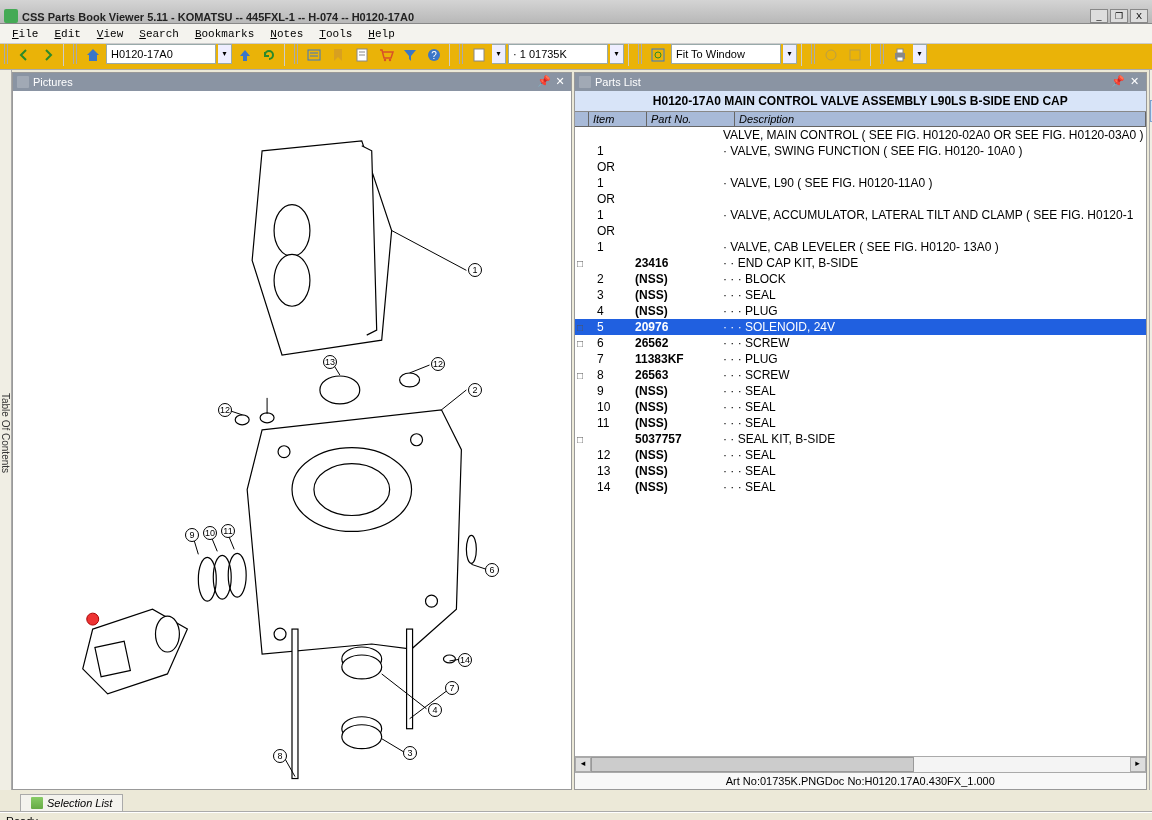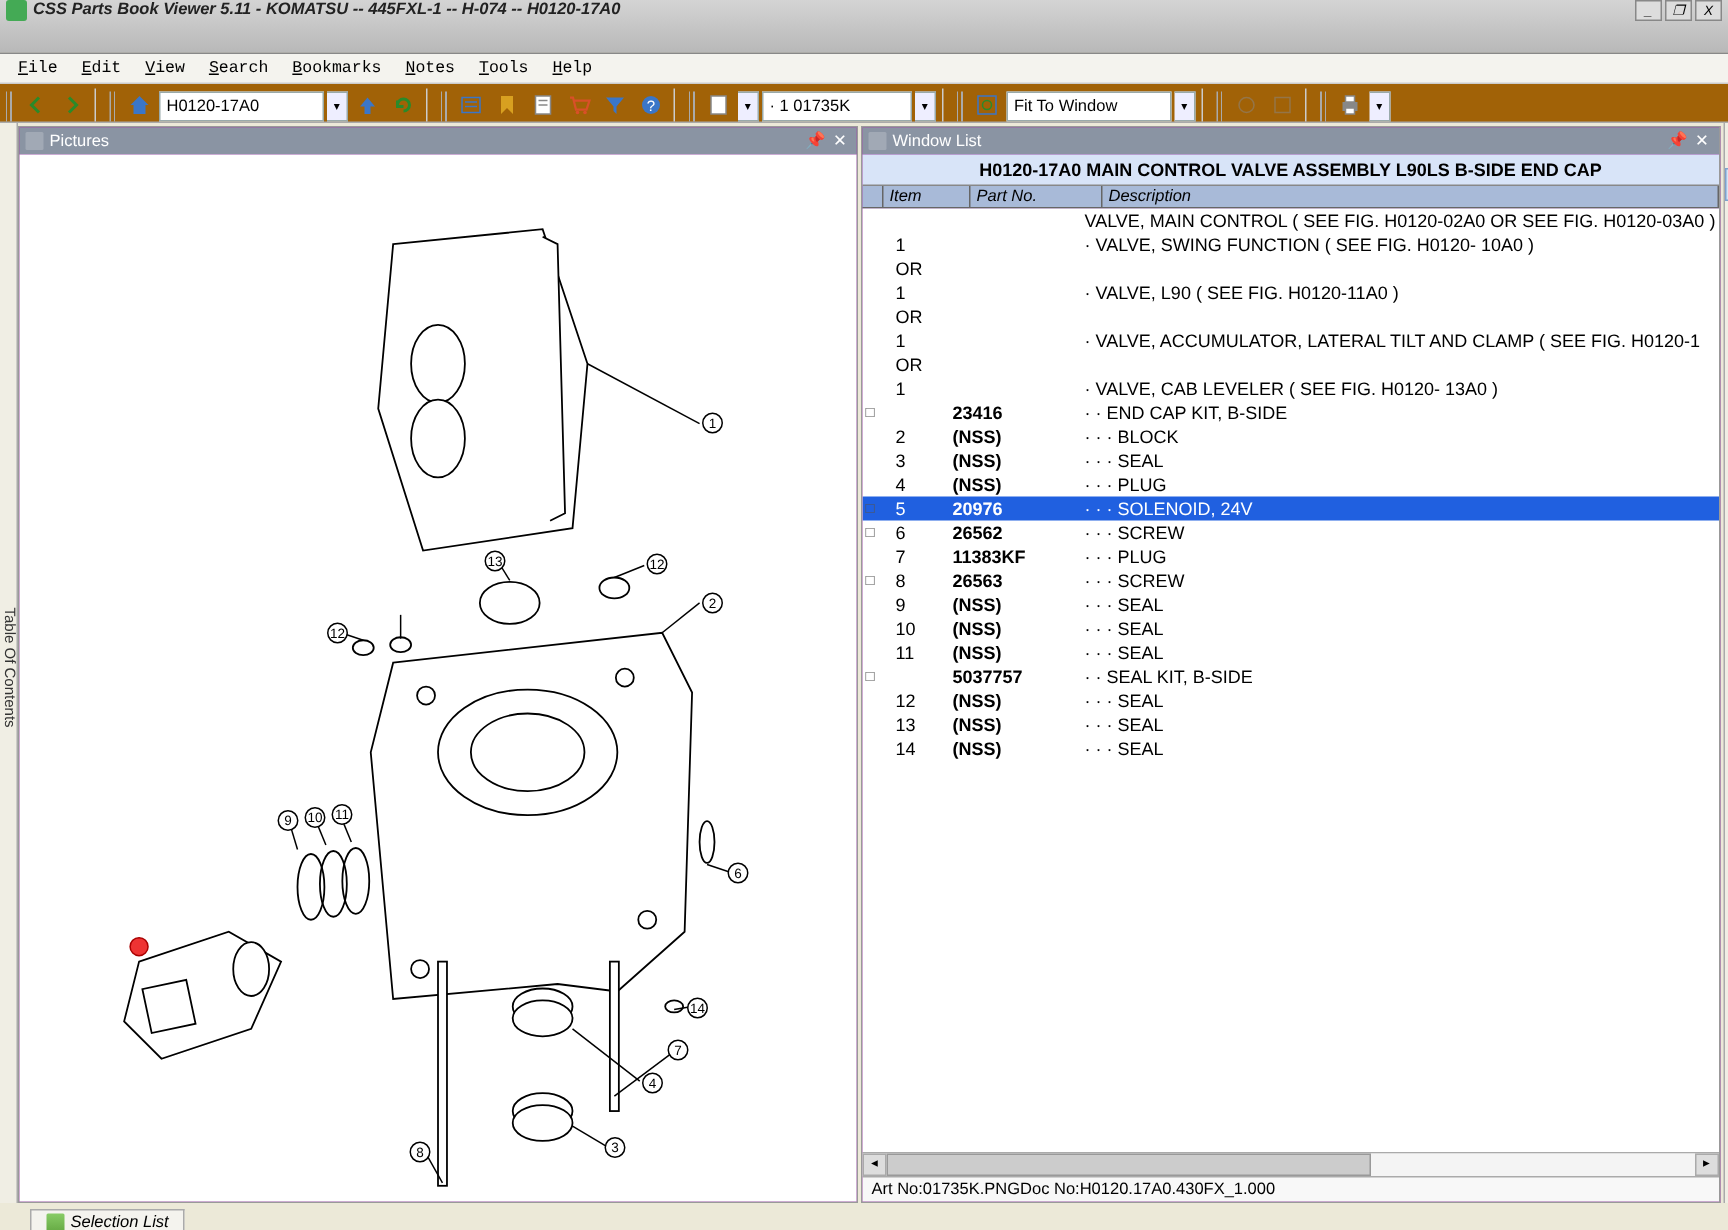--- a/index.html
+++ b/index.html
@@ -1,25 +1,25 @@
 <!DOCTYPE html>
 <html><head>
 <meta charset="utf-8">
 <style>
   * { margin:0; padding:0; box-sizing:border-box; }
   body { font-family: Tahoma, Arial, sans-serif; font-size:11px; background:#ece9d8; width:1152px; height:820px; overflow:hidden; }
-  .titlebar { background:linear-gradient(#d4d4d4,#b8b8b8); height:36px; display:flex; align-items:flex-start; padding:0 4px; border-bottom:1px solid #888;font-style:italic; }
+  .titlebar { background:linear-gradient(#d4d4d4,#b8b8b8); height:24px; display:flex; align-items:flex-end; padding:0 4px; border-bottom:1px solid #888; }
   .titlebar-icon { width:14px; height:14px; background:#4a5; border-radius:2px; margin-right:4px; display:inline-block;}
   .titlebar-text { flex:1; font-weight:bold; font-size:11px; color:#222; }
   .winbtns { display:flex; gap:2px; }
   .winbtn { width:18px; height:14px; background:#ddd; border:1px solid #888; font-size:9px; text-align:center; line-height:12px; cursor:pointer; }
   .menubar { height:20px; display:flex; align-items:center; padding:0 4px; background:#f4f3ee; border-bottom:1px solid #ccc;}
   .menu-item { padding:2px 8px; cursor:pointer;font-family:Liberation Mono, monospace; }
   .menu-item u { text-decoration:underline; }
-  .toolbar { height:26px; background:#a16207; border-bottom:1px solid #aaa; display:flex; align-items:flex-end; padding:0 4px; gap:2px;}
+  .toolbar { height:26px; background:#eab308; border-bottom:1px solid #aaa; display:flex; align-items:flex-start; padding:0 4px; gap:2px;}
   .tbtn { width:22px; height:22px; border:1px solid transparent; display:flex; align-items:center; justify-content:center; cursor:pointer; border-radius:2px;}
   .tbtn svg { width:16px; height:16px; }
   .tsep { width:6px; height:22px; border-left:1px solid #ccc; margin:0 2px; }
   .tgrip { width:5px; height:20px; background:repeating-linear-gradient(90deg,#aaa 0 1px,transparent 1px 3px); margin-right:2px; }
   .tinput { height:20px; border:1px solid #9aa; background:#fff; padding:0 4px; font-size:11px; }
   .tdrop { width:14px; height:20px; background:#eef; border:1px solid #9aa; border-left:none; font-size:8px; text-align:center; line-height:18px; cursor:pointer;}
   .workspace { display:flex; height:720px; }
   .sidebar { width:18px; background:#f0eee4; writing-mode:vertical-rl; text-orientation:mixed; text-align:center; padding-top:6px; border-right:1px solid #aaa; font-size:10px; color:#333; cursor:pointer;}
   .panes { flex:1; display:flex; gap:2px; padding:2px 2px 0 0; }
   .pane { display:flex; flex-direction:column; border:1px solid #999; background:#a21caf; }
@@ -42,21 +42,21 @@
   .prow.sel { background:#2060e0; color:#fff; }
   .pchk { width:14px; font-size:10px; color:#555;}
   .pitem { width:44px; padding-left:6px;}
   .ppart { width:88px;}
   .pdesc { flex:1; }
   .bold { font-weight:bold; }
   .parts-scroll { height:16px; background:#eee; border-top:1px solid #aaa; display:flex; }
   .scroll-btn{width:16px;background:#ddd;border:1px solid #aaa;font-size:9px;text-align:center;}
   .scroll-track{flex:1;background:#f4f4f4;position:relative;}
   .scroll-thumb{position:absolute;left:0;width:60%;height:100%;background:#ccc;border:1px solid #999;}
-  .parts-footer { display:flex; justify-content:flex-start; padding:2px 6px; border-top:1px solid #aaa; font-size:11px; background:#f8f8f8;}
+  .parts-footer { display:flex; justify-content:center; padding:2px 6px; border-top:1px solid #aaa; font-size:11px; background:#f8f8f8;}
   .right-tools { width:26px; background:#f0eee4; border-left:1px solid #aaa; display:flex; flex-direction:column; align-items:center; padding-top:4px; gap:4px;}
   .rtbtn { width:22px;height:22px;border:1px solid #fff0; display:flex;align-items:center;justify-content:center;cursor:pointer;}
   .rtbtn.active { border:1px solid #7da2ce; background:#d6e4f6;}
   .bottom-tab { height:22px; background:#ece9d8; display:flex; align-items:flex-end; padding-left:20px; border-bottom:1px solid #aaa;}
   .tab { background:#f4f3ee; border:1px solid #aaa; border-bottom:none; padding:2px 10px; font-size:11px; display:flex; align-items:center; gap:4px; cursor:pointer;font-style:italic;}
   .tabicon{width:12px;height:12px;background:linear-gradient(#8c6,#6a4);border-radius:1px;}
   .status { height:18px; background:#ece9d8; padding:2px 6px; font-size:11px; border-top:1px solid #fff;}
   .callout { position:absolute; width:14px; height:14px; border:1px solid #000; border-radius:50%; font-size:9px; text-align:center; line-height:12px; background:#fff;}
 </style>
 </head>
@@ -294,21 +294,21 @@
         <span class="callout" style="left:310px;top:264px">13</span>
         <span class="callout" style="left:418px;top:266px">12</span>
         <span class="callout" style="left:445px;top:562px">14</span>
 
       </div>
     </div>
 
     <div class="pane pane-right">
       <div class="pane-hdr">
         <span class="pane-hdr-icon"></span>
-        <span class="pane-hdr-text">Window List</span>
+        <span class="pane-hdr-text">Parts List</span>
         <span class="pane-hdr-btn">📌</span>
         <span class="pane-hdr-btn">✕</span>
       </div>
       <div class="parts-title">H0120-17A0 MAIN CONTROL VALVE ASSEMBLY L90LS B-SIDE END CAP</div>
       <div class="parts-headrow">
         <div class="ph" style="width:14px"></div>
         <div class="ph item">Item</div>
         <div class="ph part">Part No.</div>
         <div class="ph desc">Description</div>
       </div>

